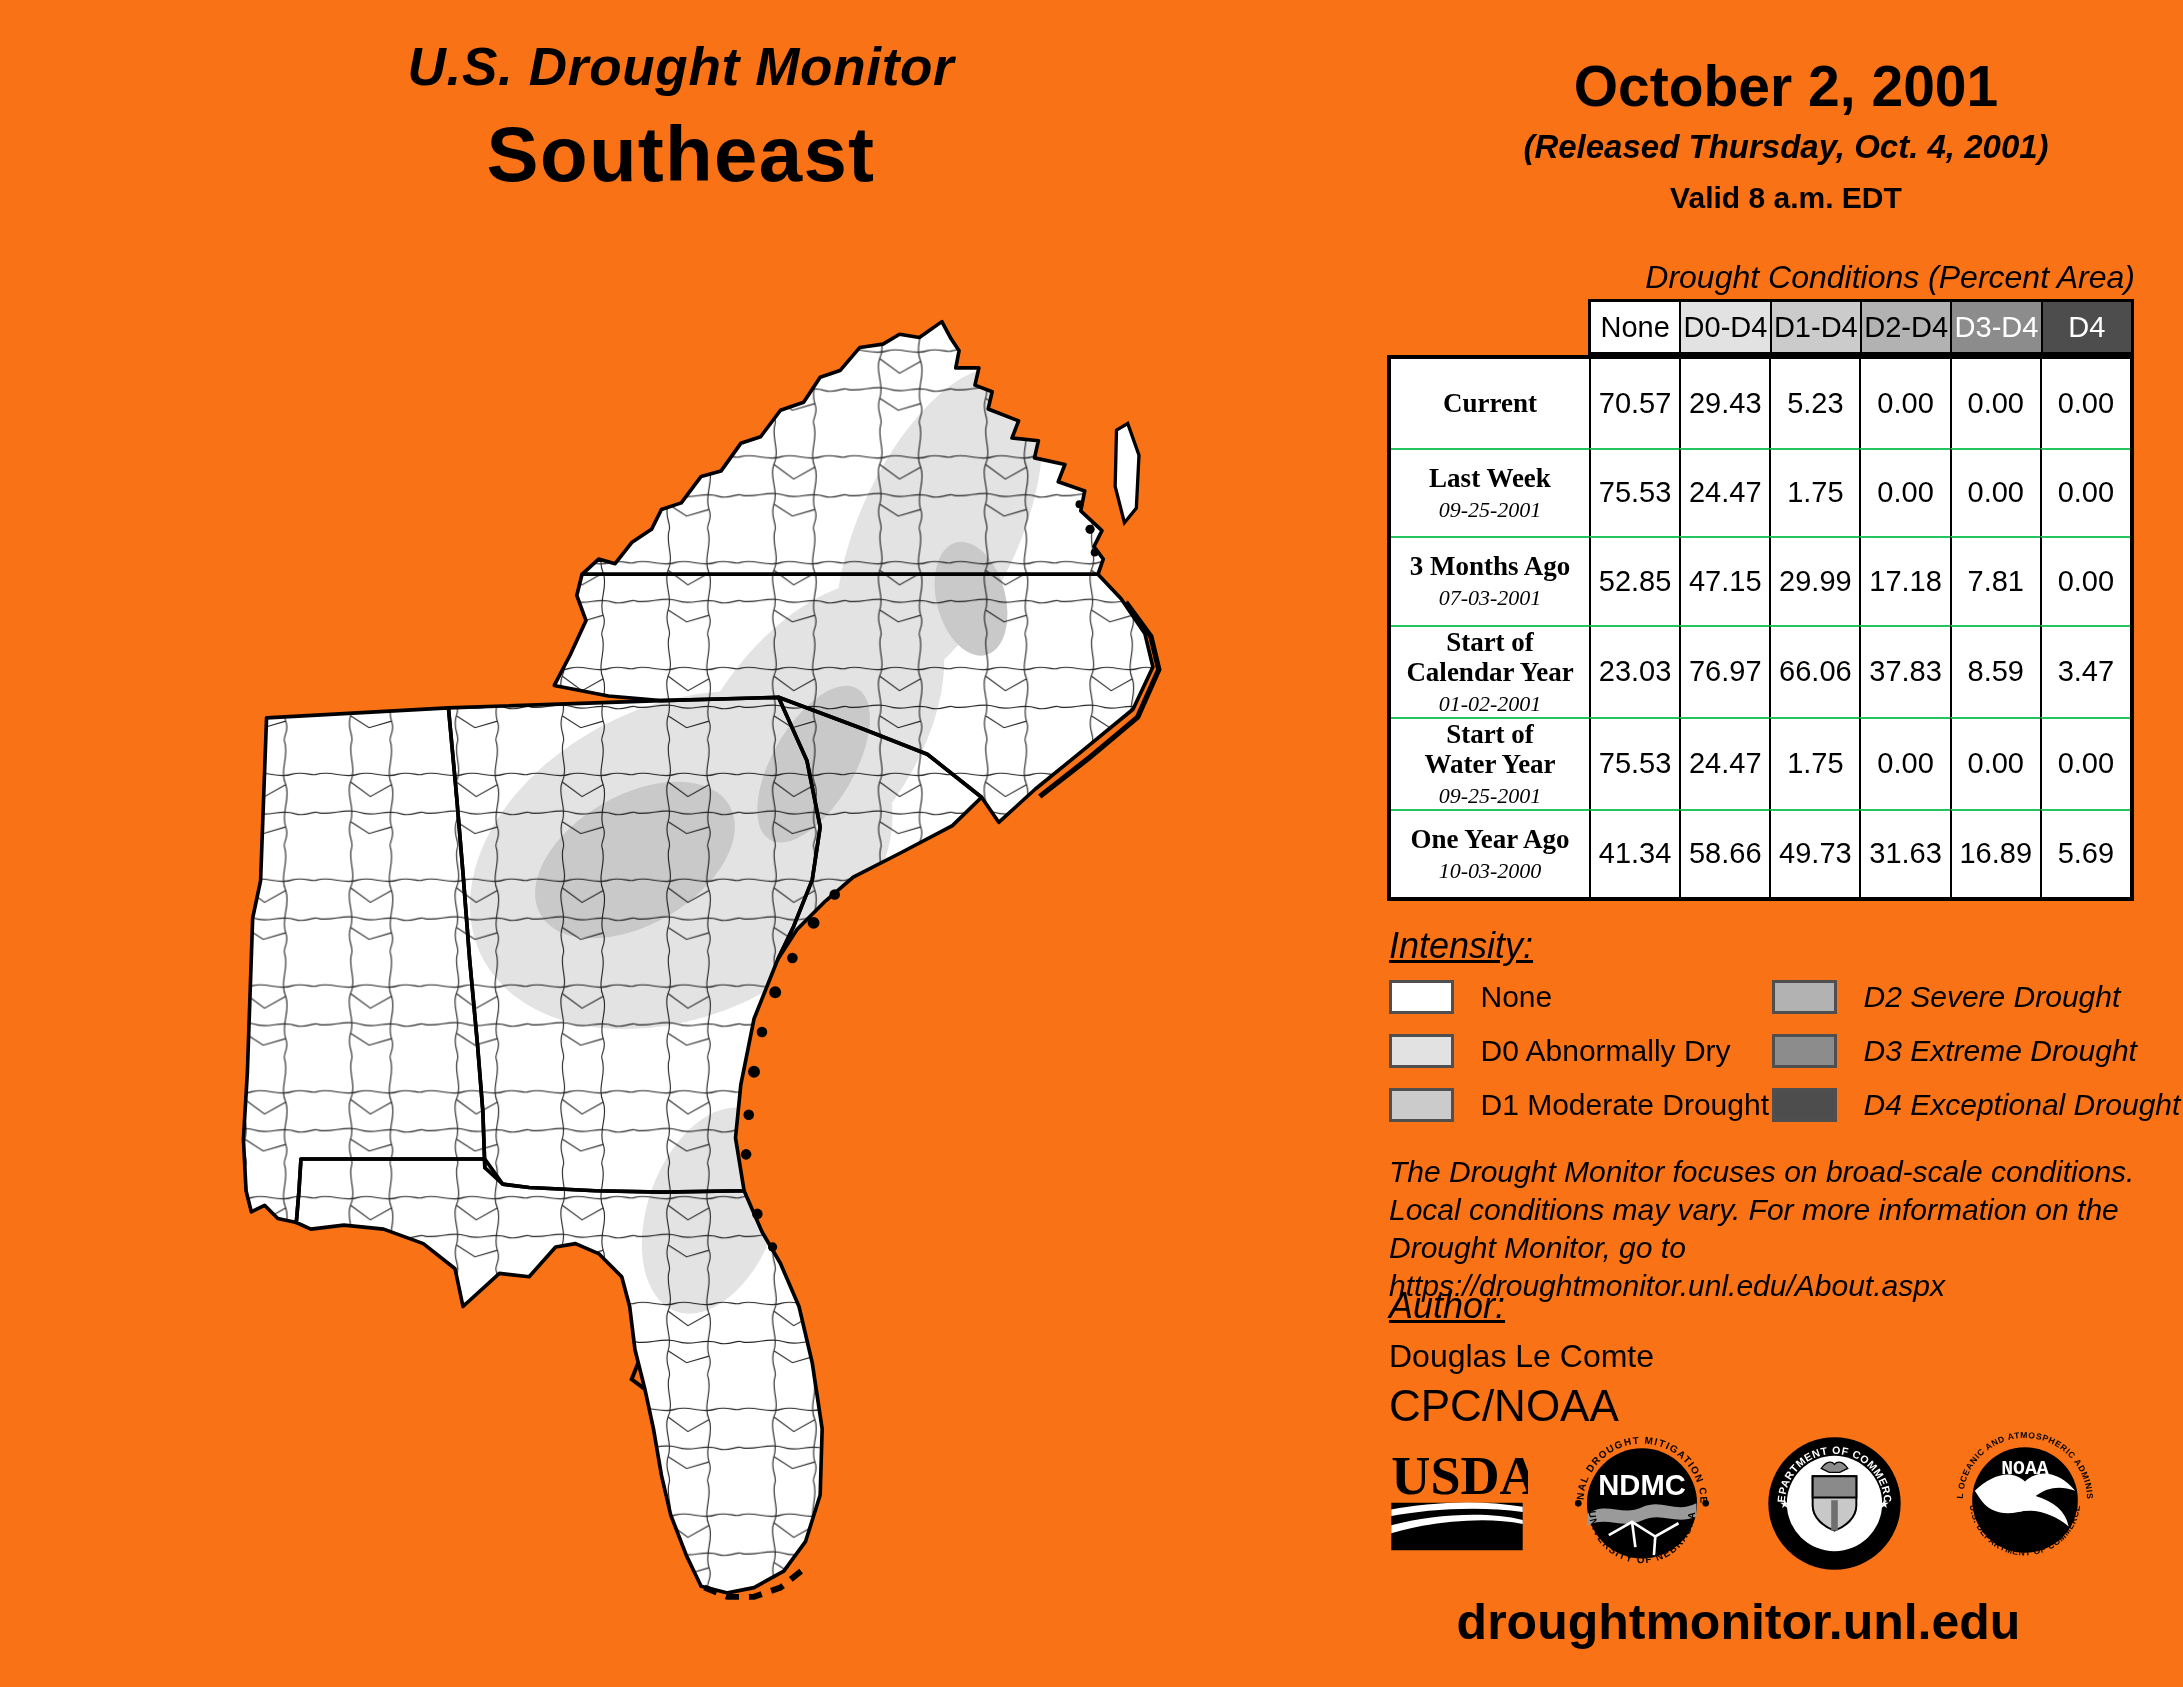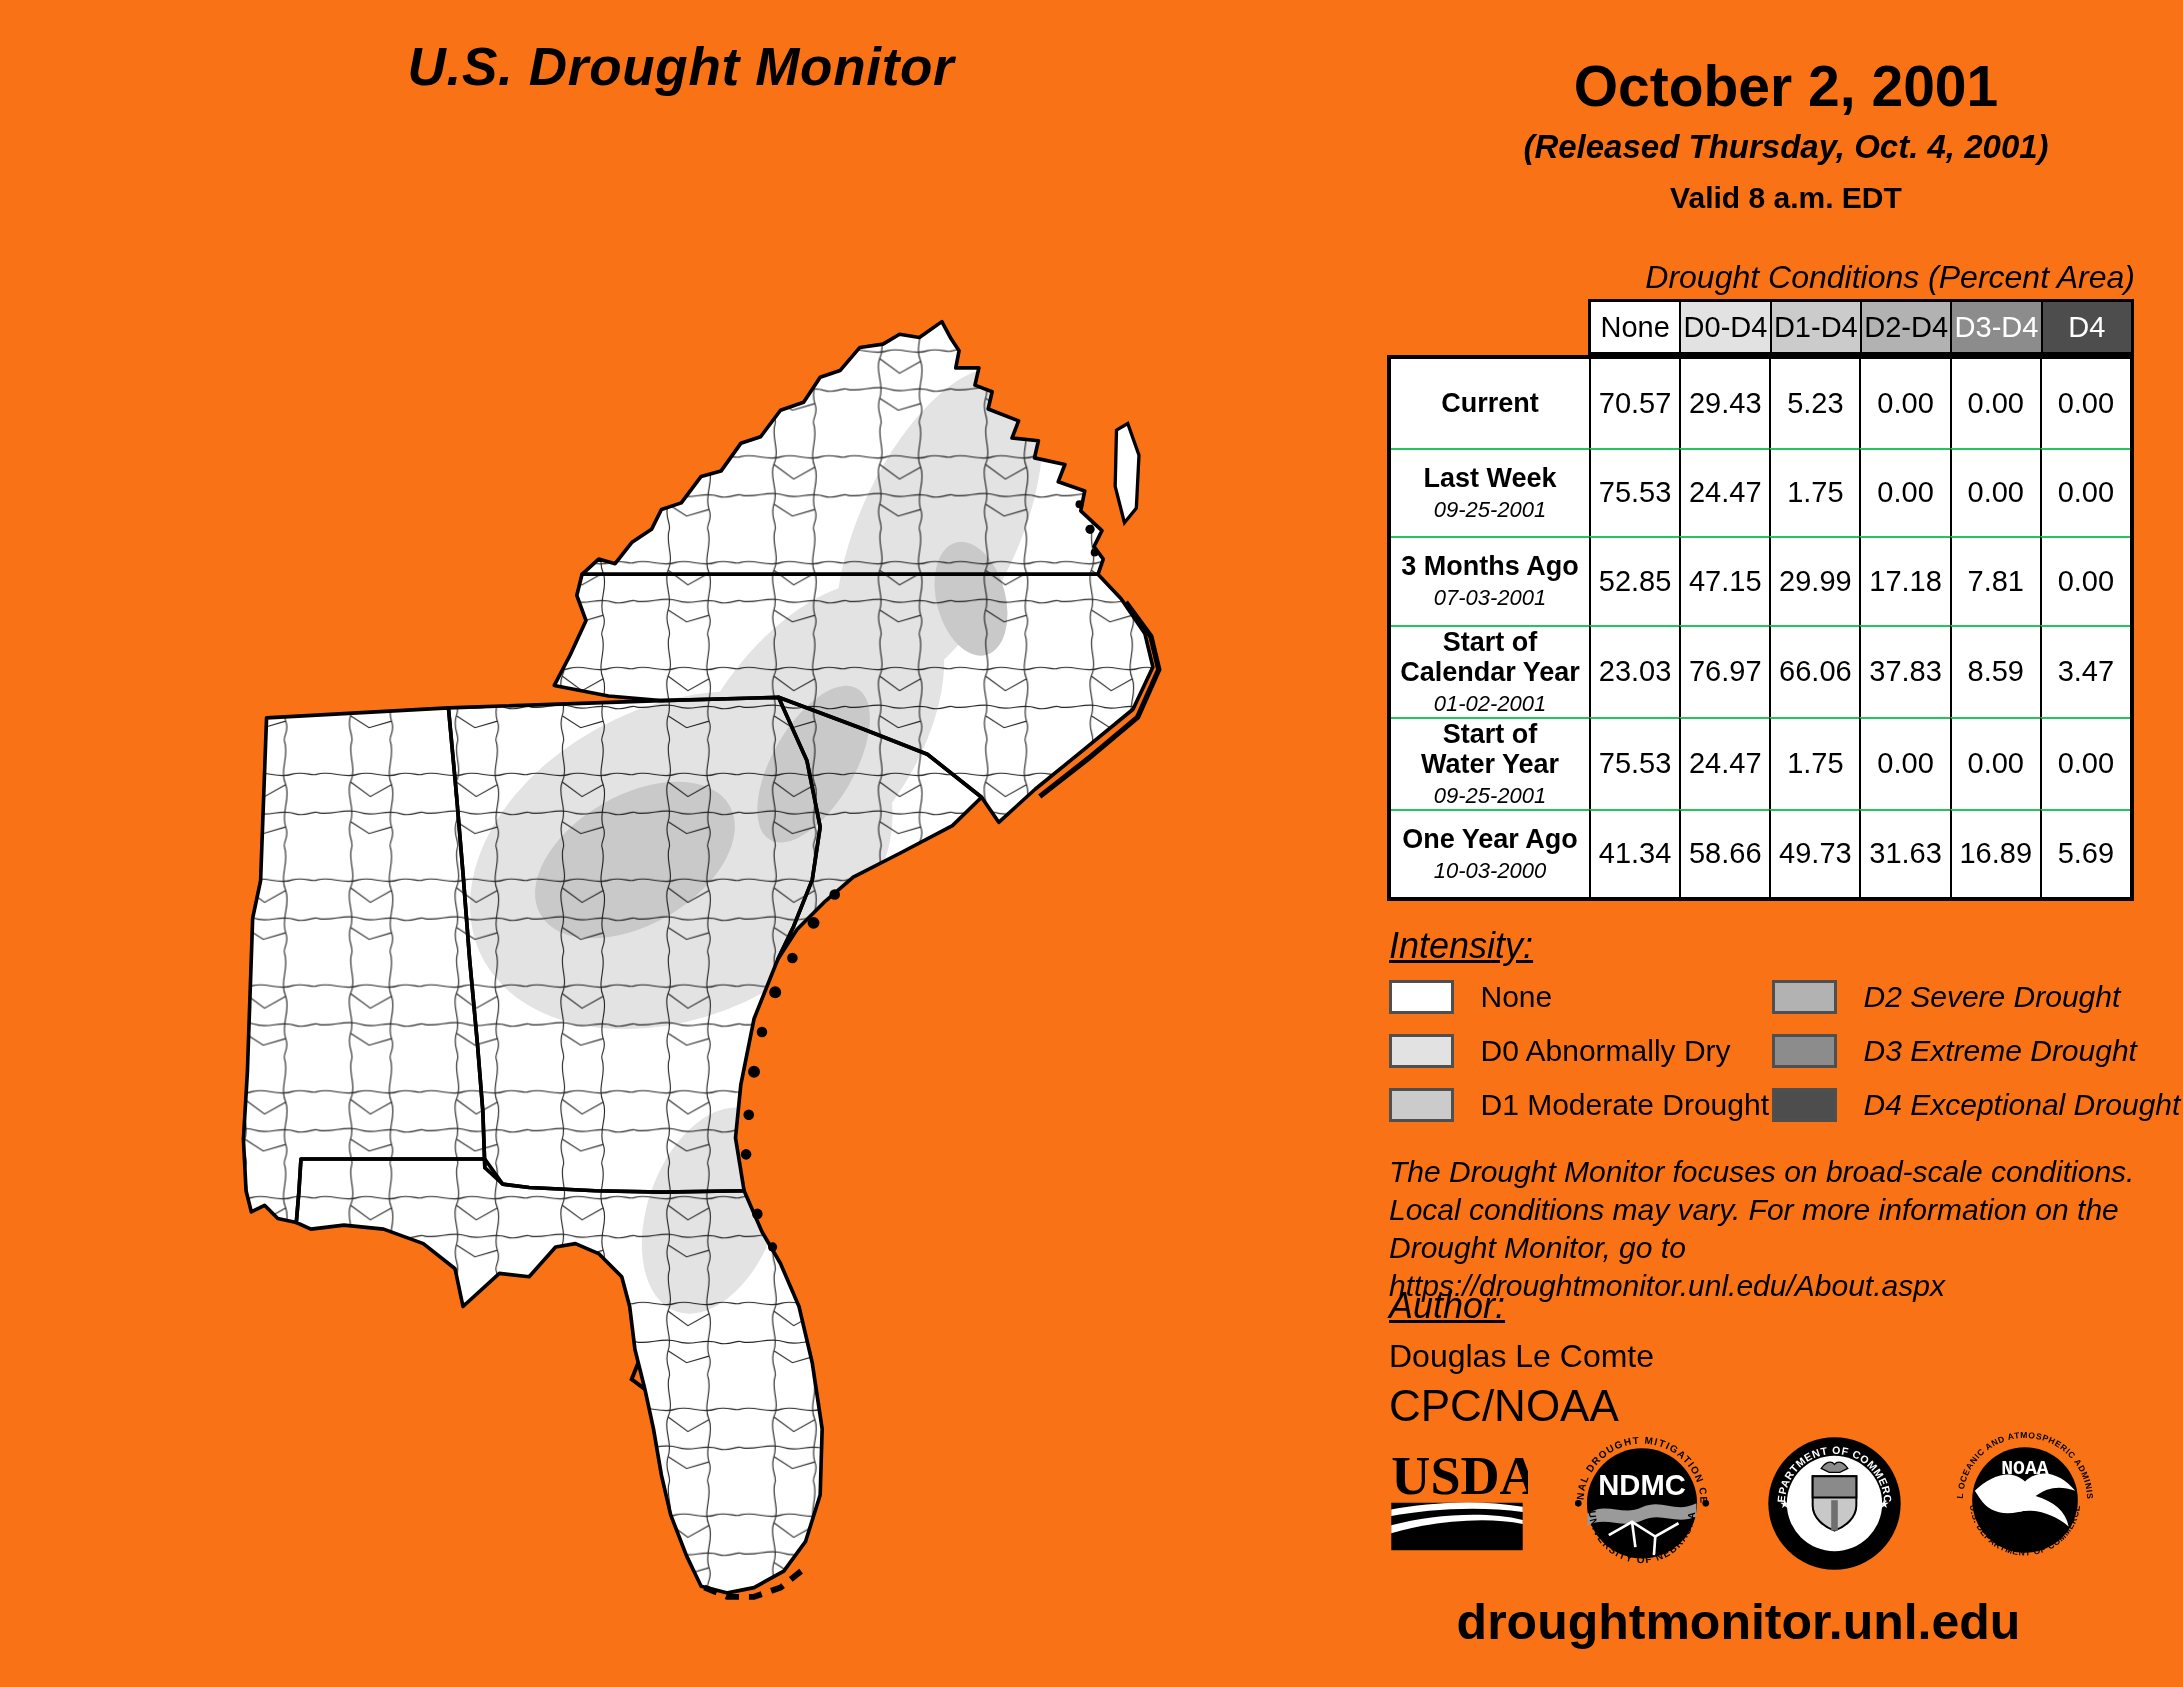--- a/index.html
+++ b/index.html
@@ -20,21 +20,21 @@
   .tbl-title{left:1583px;top:259px;width:552px;text-align:right;font-size:32px;font-style:italic;}
   .dm-header{left:1588px;top:299px;width:546px;height:56px;border:3.3px solid #000;display:flex;box-sizing:border-box;}
   .h-cell{flex:1 1 0;display:flex;align-items:center;justify-content:center;font-size:29px;
           border-left:2px solid #000;box-sizing:border-box;}
   .h-cell:first-child{border-left:none;}
   .dm-body{left:1387px;top:355px;width:747px;height:546px;border:4px solid #000;box-sizing:border-box;
            display:grid;grid-template-columns:198px repeat(6,1fr);grid-auto-rows:1fr;}
   .b-cell{border-left:2px solid #000;border-top:2px solid #22c55e;display:flex;flex-direction:column;
           align-items:center;justify-content:center;font-size:29px;box-sizing:border-box;background:#fff;}
   .b-cell.first-row{border-top:none;}
-  .b-cell.first-col{border-left:none;}
+  .b-cell.first-col{border-left:none;font-family:Liberation Serif, serif;}
   .lbl-main{font-weight:bold;font-size:27px;line-height:30px;text-align:center;white-space:pre-line;}
   .lbl-date{font-style:italic;font-size:22px;margin-top:4px;}
 
   
   .intensity-title{left:1389px;top:925px;font-size:36px;font-style:italic;text-decoration:underline;}
   .legend-col{top:978px;width:370px;}
   .legend-col.c1{left:1389px;}
   .legend-col.c2{left:1772px;width:410px;font-style:italic;}
   .legend-item{display:flex;align-items:center;height:37px;margin-bottom:17px;}
   .swatch{width:65px;height:34px;border:3.3px solid #4f4f4f;box-sizing:border-box;margin-right:26.5px;flex:0 0 auto;}
@@ -141,20 +141,21 @@
           <circle cx="1145" cy="1835" r="8"></circle>
         <circle cx="1168" cy="1885" r="7"></circle>
       </g>
       <path d="M 1065,2400 L 1100,2414 1140,2414 1180,2400 1215,2372" fill="none" stroke="#000" stroke-width="9" stroke-dasharray="20 15"></path>
       <path d="M 975,2100 L 955,2085 965,2060" fill="none" stroke="#000" stroke-width="6"></path>
     </g>
   </svg>
 
   <div class="abs title-block">
     <div class="title-line1">U.S. Drought Monitor</div>
+    <div class="title-line2">Southeast</div>
   </div>
 
   <div class="abs date-block">
     <div class="date-main">October 2, 2001</div>
     <div class="date-released">(Released Thursday, Oct. 4, 2001)</div>
     <div class="date-valid">Valid 8 a.m. EDT</div>
   </div>
 
   <div class="abs tbl-title">Drought Conditions (Percent Area)</div>
   <div class="abs dm-header" id="dm-header">

